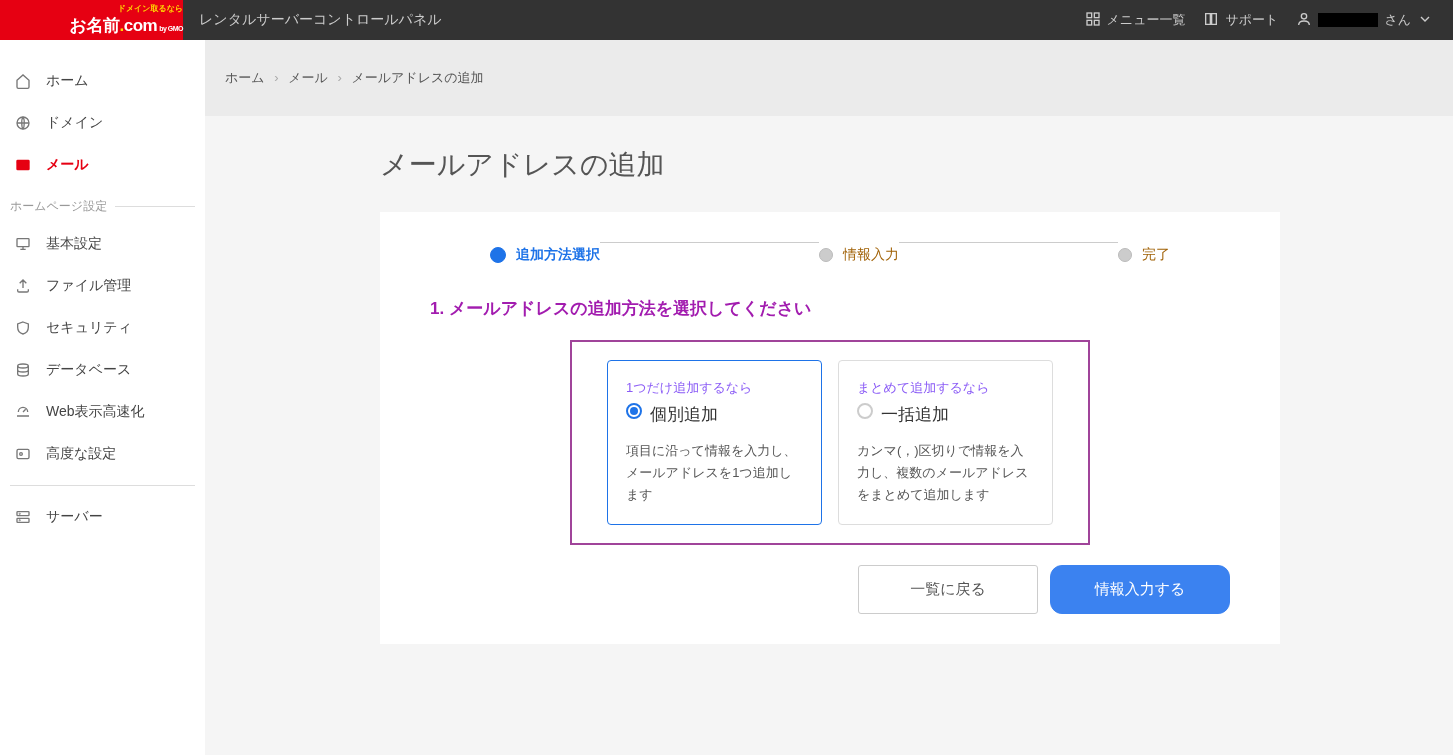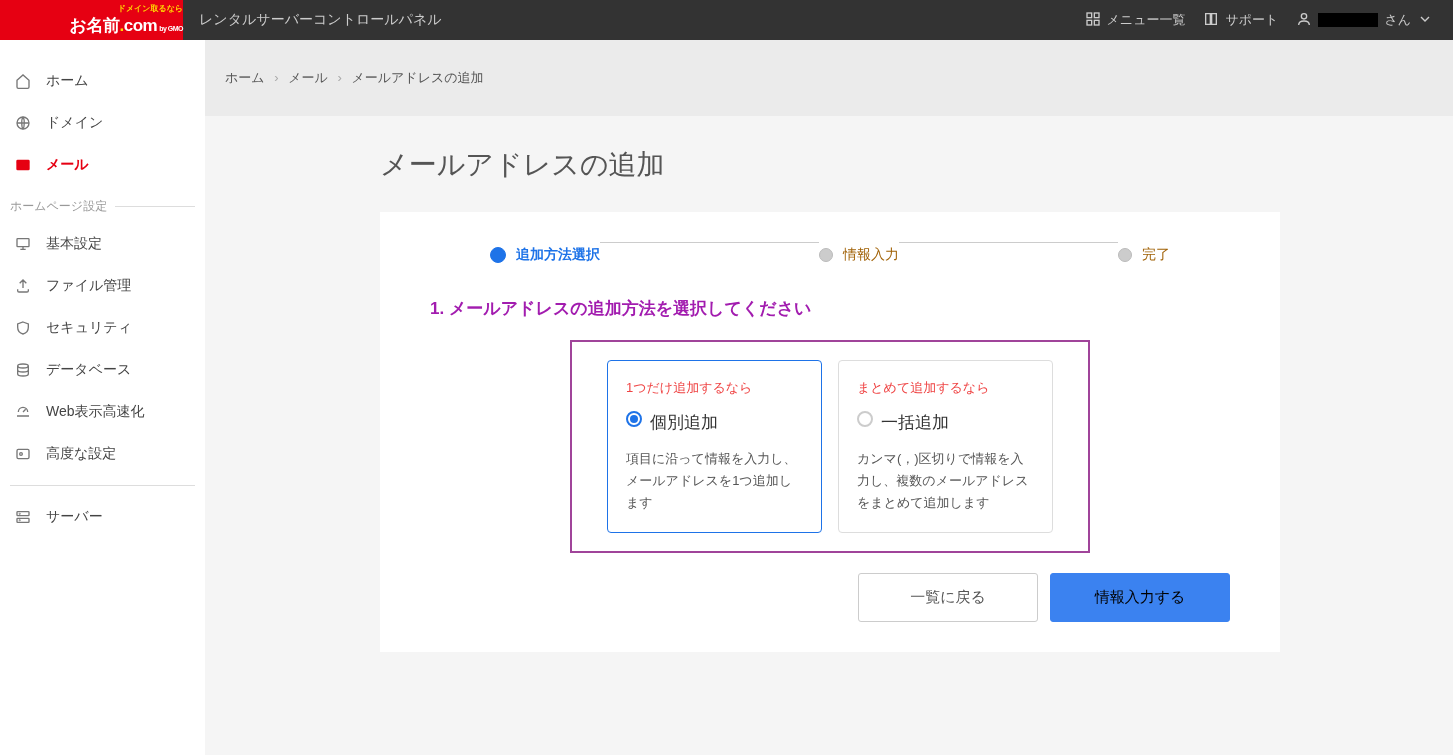--- a/index.html
+++ b/index.html
@@ -45,32 +45,32 @@
     .step.active .step-label { color: #1e73e8; font-weight: bold; }
     .step-line { flex: 1; height: 1px; background: #ccc; margin-bottom: 24px; }
     
     .section-title { font-size: 17px; font-weight: bold; color: #a21caf; margin-bottom: 20px; }
     
     
     .highlight-box { border: 2px solid #a0449a; padding: 18px 20px; display: flex; gap: 16px; justify-content: center; margin: 0 auto 20px; max-width: 520px; }
     
     .option-card { border: 1px solid #ddd; border-radius: 4px; padding: 18px 18px; width: 215px; cursor: pointer; background: #fff; }
     .option-card.selected { border-color: #1e73e8; }
-    .option-subtitle { font-size: 13px; color: #ef4444; margin-bottom: 14px; }
+    .option-subtitle { font-size: 13px; color: #8b5cf6; margin-bottom: 6px; }
     .option-title-row { display: flex; align-items: flex-start; gap: 8px; margin-bottom: 14px; }
     .radio { width: 16px; height: 16px; border: 2px solid #ccc; border-radius: 50%; display: inline-flex; align-items: center; justify-content: center; flex-shrink: 0; }
     .radio.checked { border-color: #1e73e8; }
     .radio.checked::after { content: ""; width: 8px; height: 8px; background: #1e73e8; border-radius: 50%; }
     .option-title { font-size: 17px; color: #333; }
     .option-desc { font-size: 13px; color: #555; line-height: 1.7; }
     
     
     .button-row { display: flex; justify-content: flex-end; gap: 12px; margin-top: 12px; }
     .btn { padding: 14px 30px; font-size: 15px; border-radius: 3px; cursor: pointer; border: 1px solid #ccc; background: #fff; color: #555; min-width: 180px; text-align: center; }
-    .btn.primary { background: #3b82f0; border-color: #3b82f0; color: #000000; }
+    .btn.primary { background: #3b82f0; border-color: #3b82f0; color: #ffffff; border-radius: 12px; }
     
     
     svg { width: 16px; height: 16px; }
     .header svg { stroke: #ccc; fill: none; }
     .sidebar svg { stroke: #777; fill: none; }
     .sidebar-item.active svg { stroke: #e60012; fill: #e60012; }
   </style>
 </head>
 <body>
 

